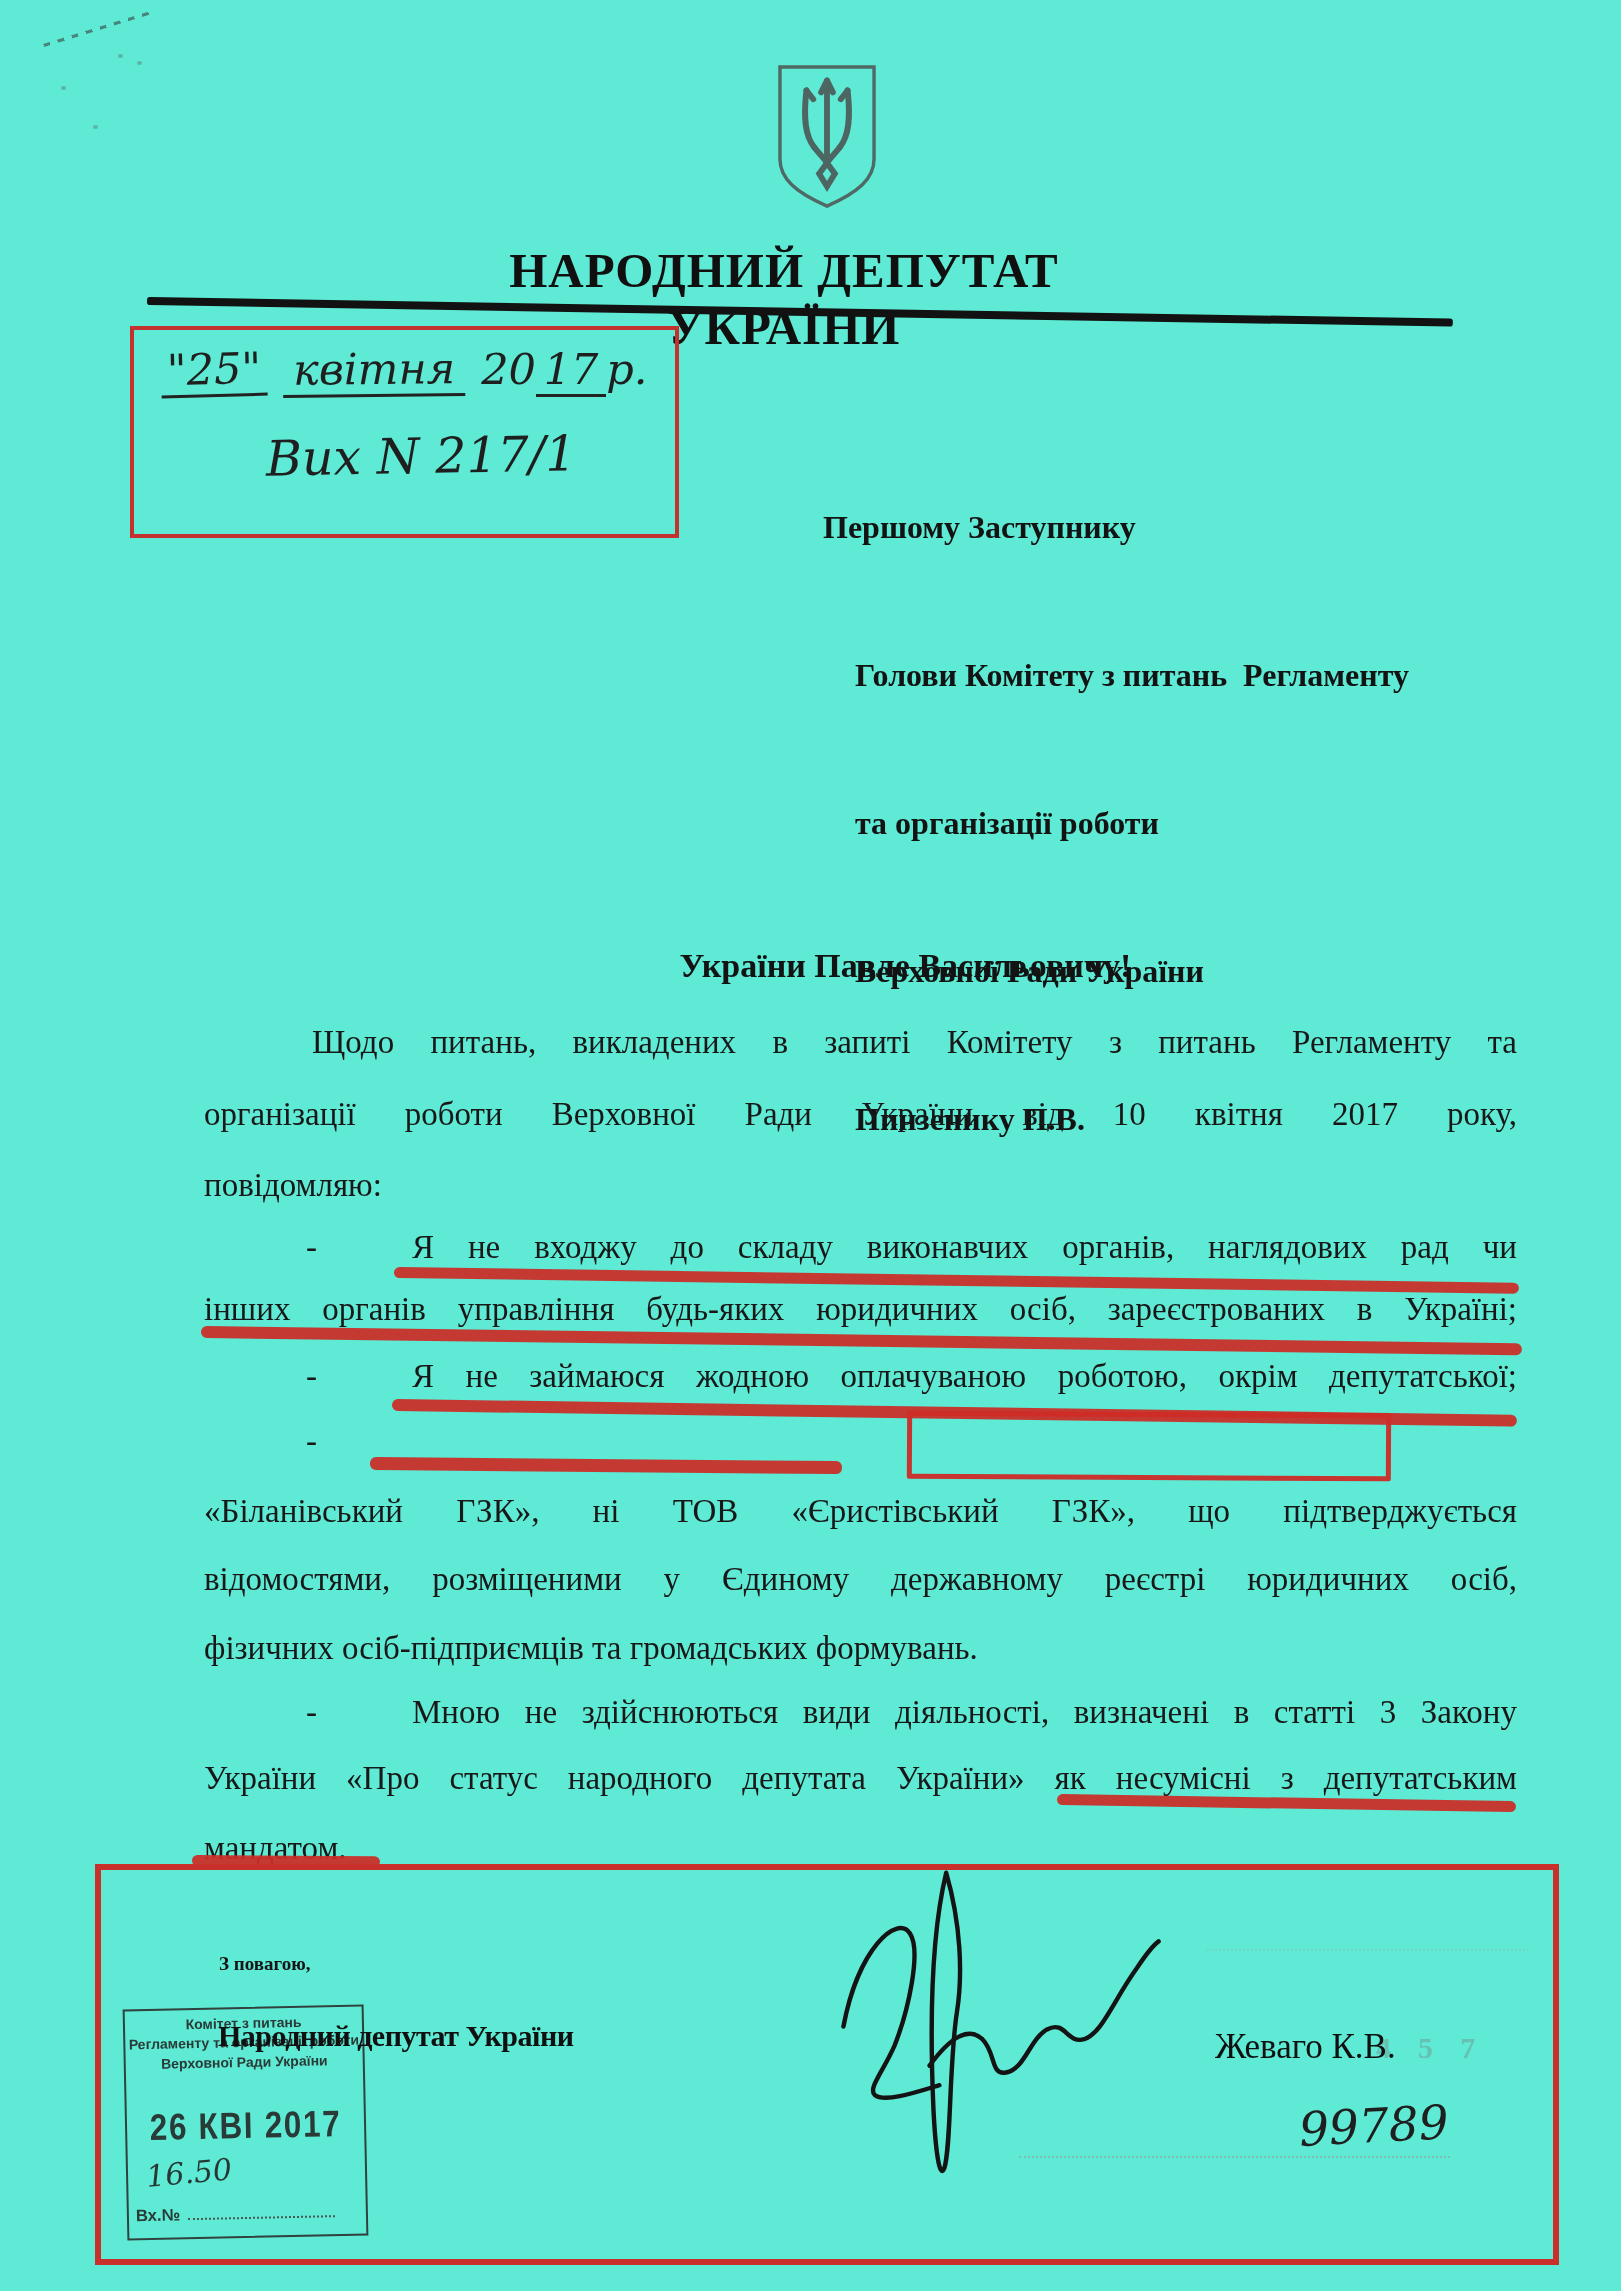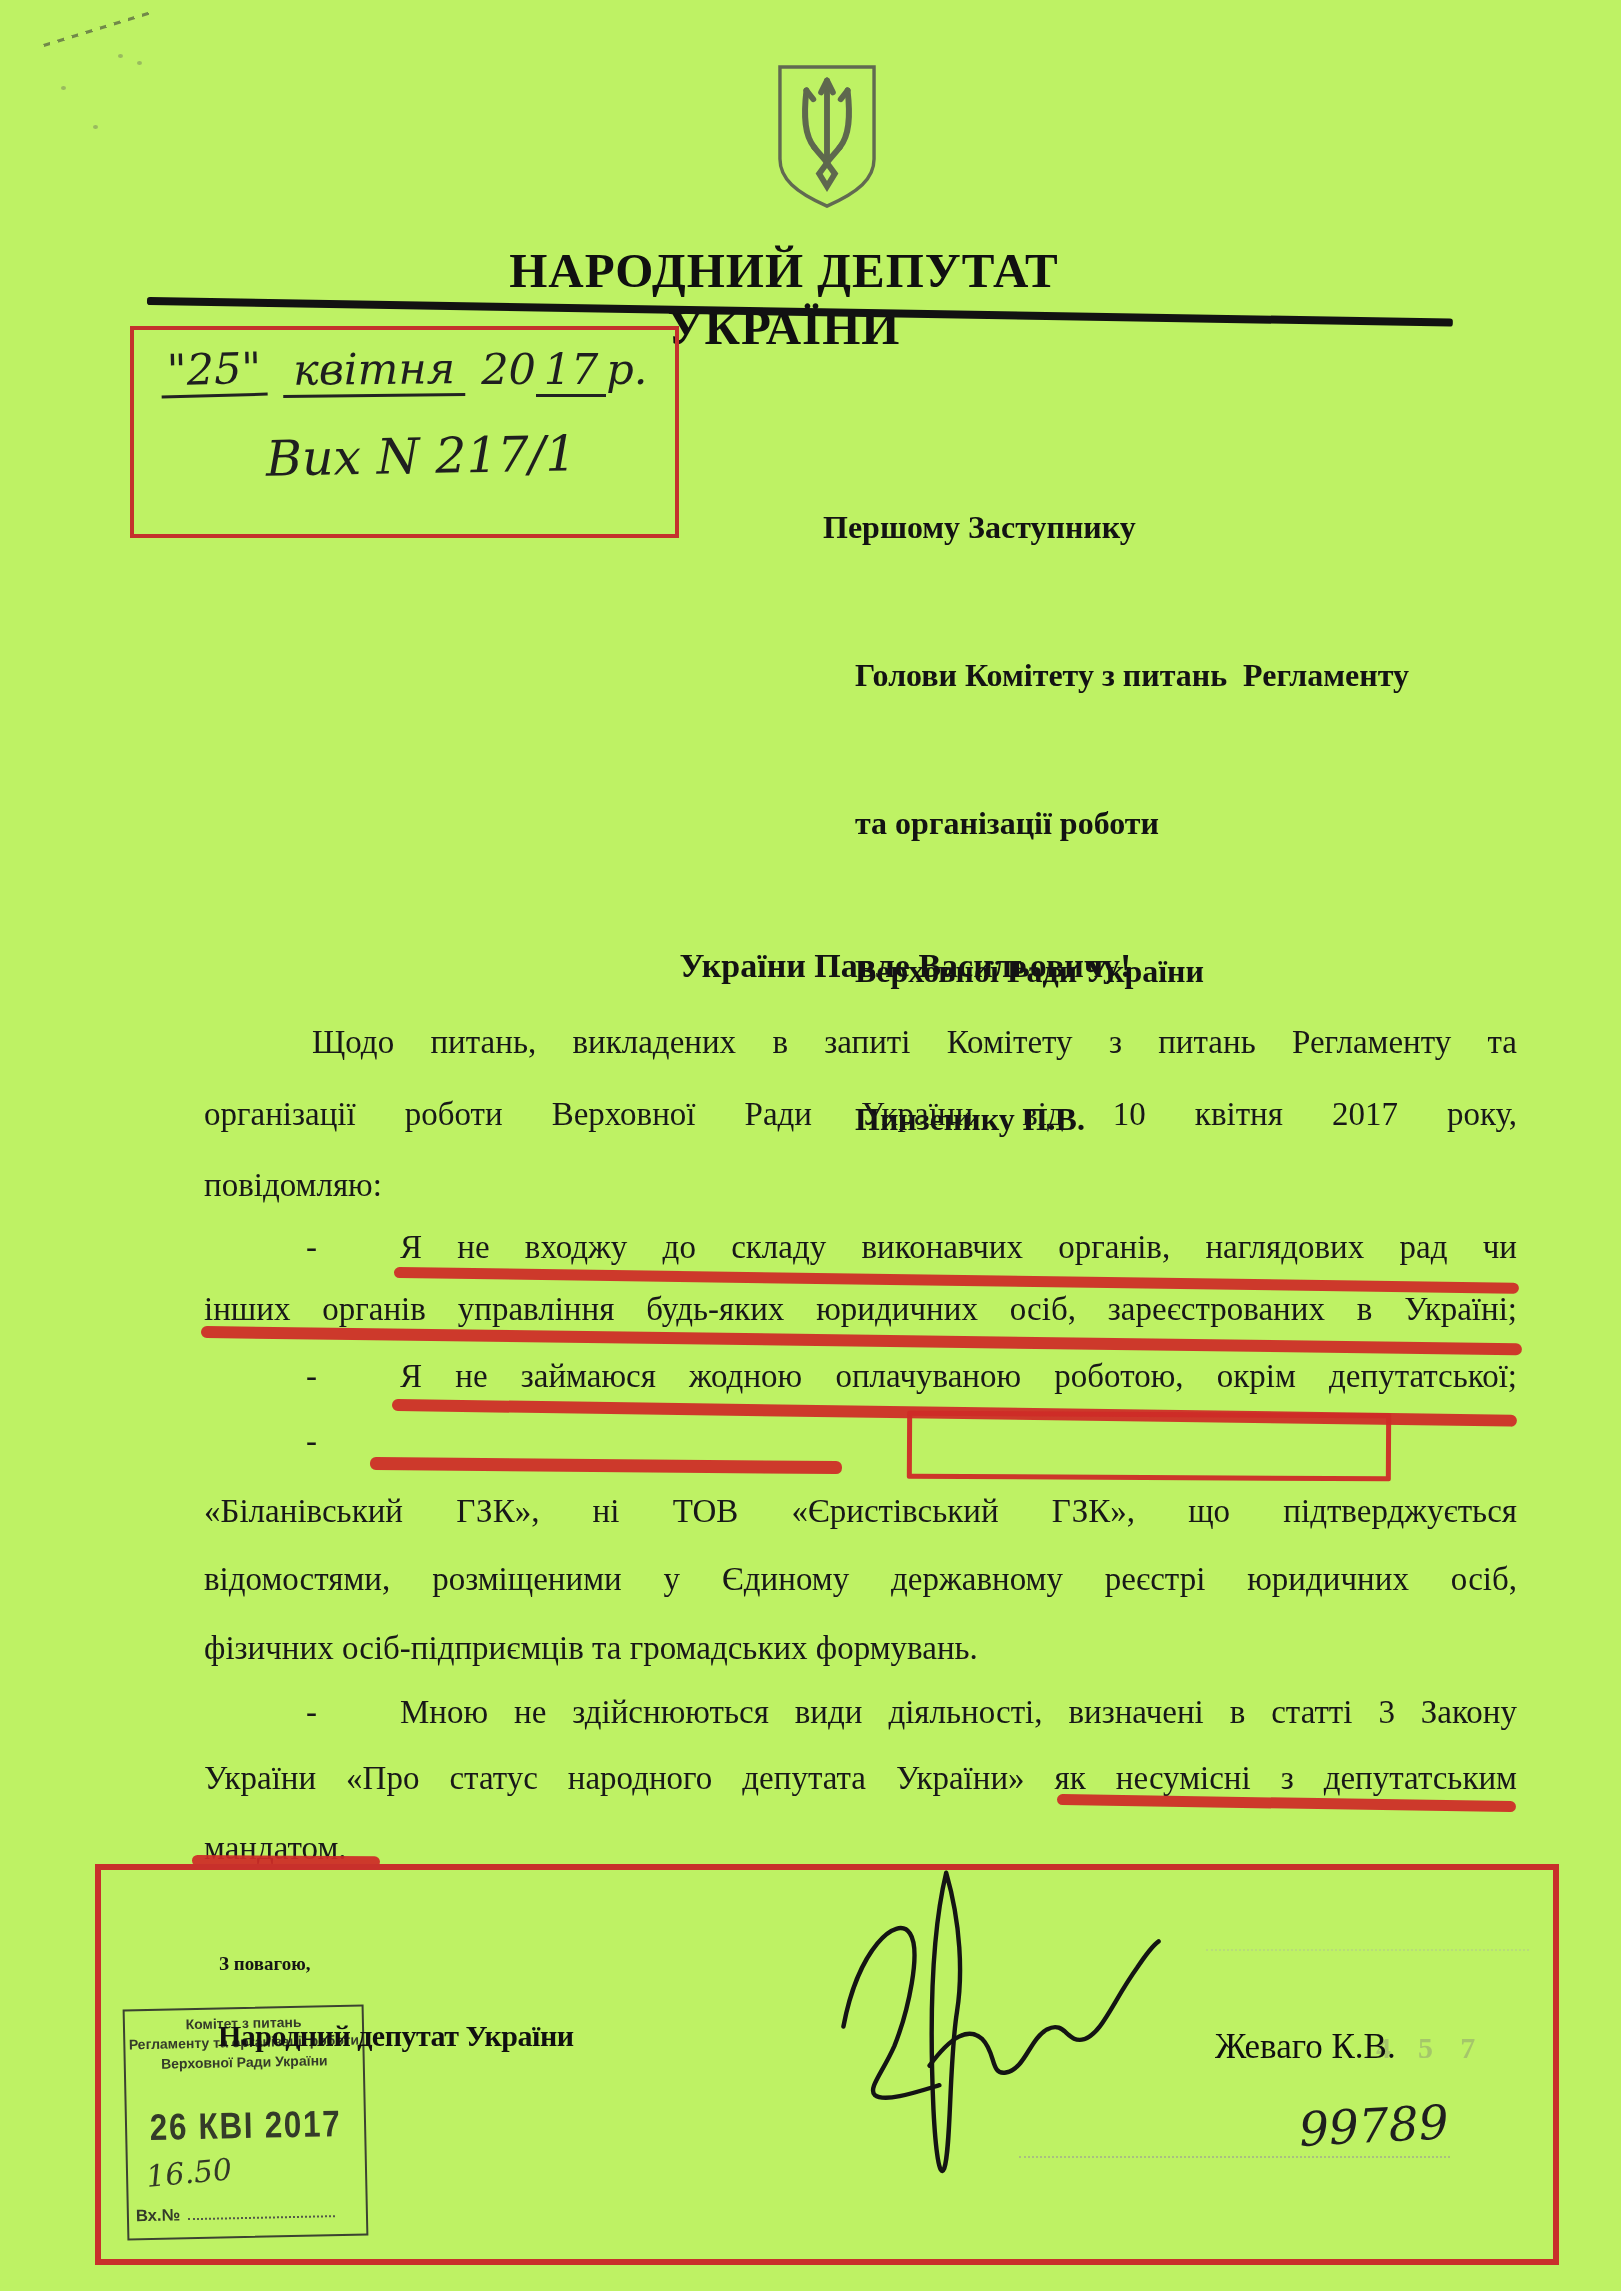--- a/index.html
+++ b/index.html
@@ -1,18 +1,18 @@
 <!DOCTYPE html>
 <html><head>
 <meta charset="utf-8">
 <style>
   html,body{margin:0;padding:0;background:#888;}
   .page{
     position:relative;width:1621px;height:2292px;margin:0 auto;
-    background:#bef264;overflow:hidden;
+    background:#5eead4;overflow:hidden;
     font-family:"Liberation Serif","DejaVu Serif",serif;color:#1a1a1a;
   }
   
   .scratch{position:absolute;left:41px;top:27.4px;width:116px;height:2.9px;opacity:.55;
     background:repeating-linear-gradient(90deg,#333 0 6.9px,transparent 6.9px 14.7px);
     transform:rotate(-17deg);}
   .speck{position:absolute;width:4.9px;height:3.9px;background:#555;border-radius:50%;opacity:.35;}
   
   .emblem{position:absolute;left:772px;top:63px;width:110px;height:147px;opacity:.82;}
   
@@ -34,21 +34,21 @@
   .addr{position:absolute;left:823px;top:490px;width:686px;
     font-weight:bold;font-size:32px;line-height:74px;white-space:pre-wrap;color:#131313;}
   
   .salut{position:absolute;left:294px;top:947px;width:1223px;text-align:center;
     font-weight:bold;font-size:34px;color:#131313;}
   .line{position:absolute;left:204px;width:1313px;font-size:33px;line-height:41px;color:#181818;}
   .just{display:block;text-align:justify;text-align-last:justify;}
   .indent{padding-left:108px;box-sizing:border-box;}
   .bullet{display:flex;}
   .dash{flex:0 0 auto;width:94px;padding-left:102px;}
-  .btext{flex:1;text-align:justify;text-align-last:justify;}
+  .btext{flex:1;text-align:justify;text-align-last:justify;margin-left:12px;}
   
   .redline{position:absolute;background:#cd2b27;border-radius:5.9px;opacity:.93;
     transform-origin:left center;}
   .redbox-small{position:absolute;left:907px;top:1412px;width:474px;height:58px;
     border:5.9px solid #cd2b27;border-radius:2px;transform:rotate(.3deg);opacity:.95;}
   .redbox-big{position:absolute;left:95px;top:1864px;width:1452px;height:389px;
     border:6.9px solid #c8302b;}
   
   .regards{position:absolute;left:219px;top:1953px;font-size:19px;color:#151515;font-weight:bold;}
   .position-line{position:absolute;left:218px;top:2019px;font-weight:bold;font-size:30px;

